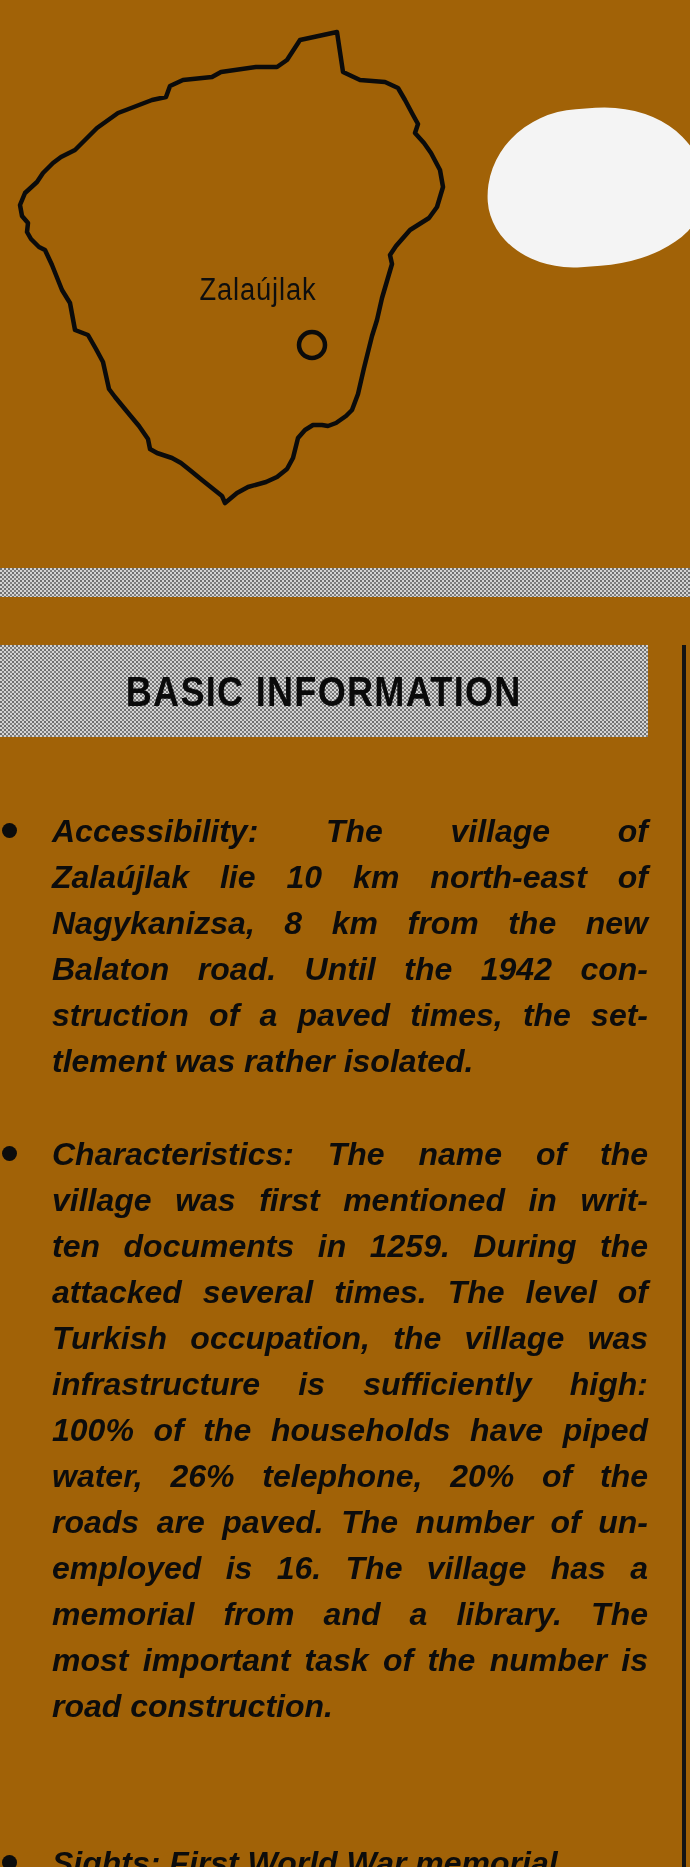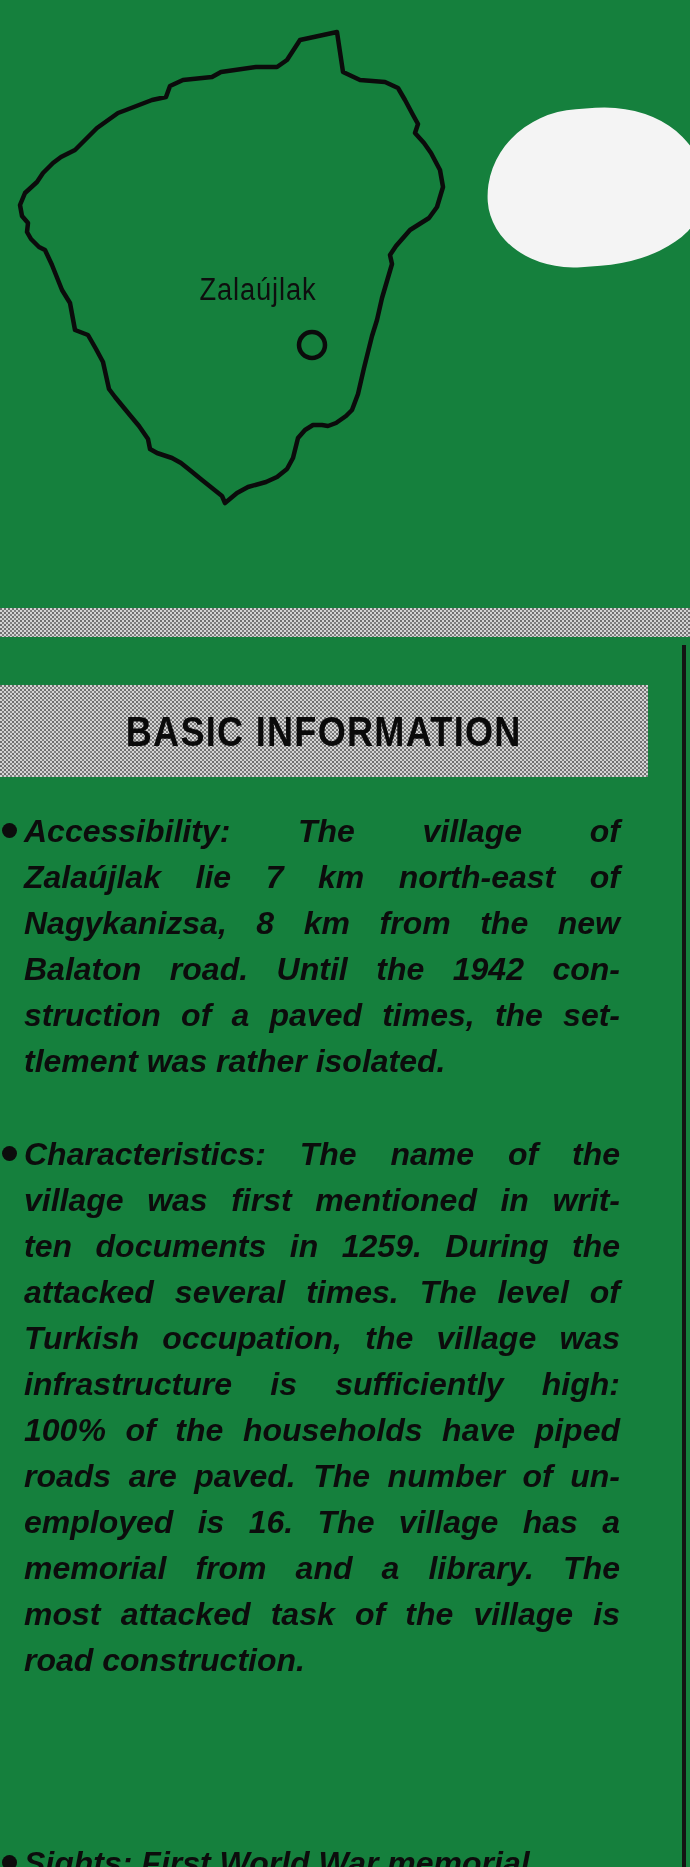--- a/index.html
+++ b/index.html
@@ -1,20 +1,20 @@
 <!DOCTYPE html>
 <html><head>
 <meta charset="utf-8">
 <style>
   html, body { margin: 0; padding: 0; background: #ffffff; }
   .page {
     position: relative;
     width: 690px;
     height: 1867px;
-    background: #15803d;
+    background: #a16207;
     overflow: hidden;
     font-family: "Liberation Sans", sans-serif;
     color: #0c0c0c;
   }
 
   
   .map-section { position: absolute; left: 0; top: 0; width: 690px; height: 567px; }
   .map-svg { position: absolute; left: 0; top: 0; }
   .map-label {
     position: absolute;
@@ -36,21 +36,20 @@
     transform: rotate(-4deg);
   }
 
   
   .halftone {
     background-color: #d4d4d4;
     background-image:
       radial-gradient(circle at 1px 1px, rgba(10,10,10,0.50) 0.9px, rgba(0,0,0,0) 1.5px),
       radial-gradient(circle at 3px 3px, rgba(10,10,10,0.42) 0.9px, rgba(0,0,0,0) 1.5px);
     background-size: 4px 4px, 4px 4px;
-    margin-top: 40px;
   }
   .divider-bar {
     position: absolute;
     left: 0; top: 568px; width: 690px; height: 29px;
   }
   .section-header {
     position: absolute;
     left: 0; top: 645px; width: 648px; height: 92px;
     display: flex; align-items: center; justify-content: center;
   }
@@ -78,21 +77,21 @@
     left: 0; width: 648px;
   }
   .bullet-dot {
     position: absolute;
     left: 2px; top: 15px;
     width: 15px; height: 15px;
     border-radius: 50%;
     background: #0c0c0c;
   }
   .bullet-lines {
-    margin-left: 24px;
+    margin-left: 52px;
     width: 596px;
     font-size: 32px;
     line-height: 46px;
     font-weight: 700;
     font-style: italic;
     color: #0c0c0c;
   }
   .jline { text-align: justify; text-align-last: justify; }
   .jline.last { text-align-last: left; }
   .b1 { top: 808px; }
@@ -130,42 +129,43 @@
   <div class="section-header halftone">
     <h1 class="section-title">BASIC INFORMATION</h1>
   </div>
 
   <div class="vrule"></div>
 
   <div class="bullet-item b1">
     <span class="bullet-dot"></span>
     <div class="bullet-lines">
       <div class="jline">Accessibility: The village of</div>
-      <div class="jline">Zalaújlak lie 7 km north-east of</div>
+      <div class="jline">Zalaújlak lie 10 km north-east of</div>
       <div class="jline">Nagykanizsa, 8 km from the new</div>
       <div class="jline">Balaton road. Until the 1942 con-</div>
       <div class="jline">struction of a paved times, the set-</div>
       <div class="jline last">tlement was rather isolated.</div>
     </div>
   </div>
 
   <div class="bullet-item b2">
     <span class="bullet-dot"></span>
     <div class="bullet-lines">
       <div class="jline">Characteristics: The name of the</div>
       <div class="jline">village was first mentioned in writ-</div>
       <div class="jline">ten documents in 1259. During the</div>
       <div class="jline">attacked several times. The level of</div>
       <div class="jline">Turkish occupation, the village was</div>
       <div class="jline">infrastructure is sufficiently high:</div>
       <div class="jline">100% of the households have piped</div>
+      <div class="jline">water, 26% telephone, 20% of the</div>
       <div class="jline">roads are paved. The number of un-</div>
       <div class="jline">employed is 16. The village has a</div>
       <div class="jline">memorial from and a library. The</div>
-      <div class="jline">most attacked task of the village is</div>
+      <div class="jline">most important task of the number is</div>
       <div class="jline last">road construction.</div>
     </div>
   </div>
 
   <div class="bullet-item b3">
     <span class="bullet-dot"></span>
     <div class="bullet-lines">
       <div class="jline last">Sights: First World War memorial.</div>
     </div>
   </div>

